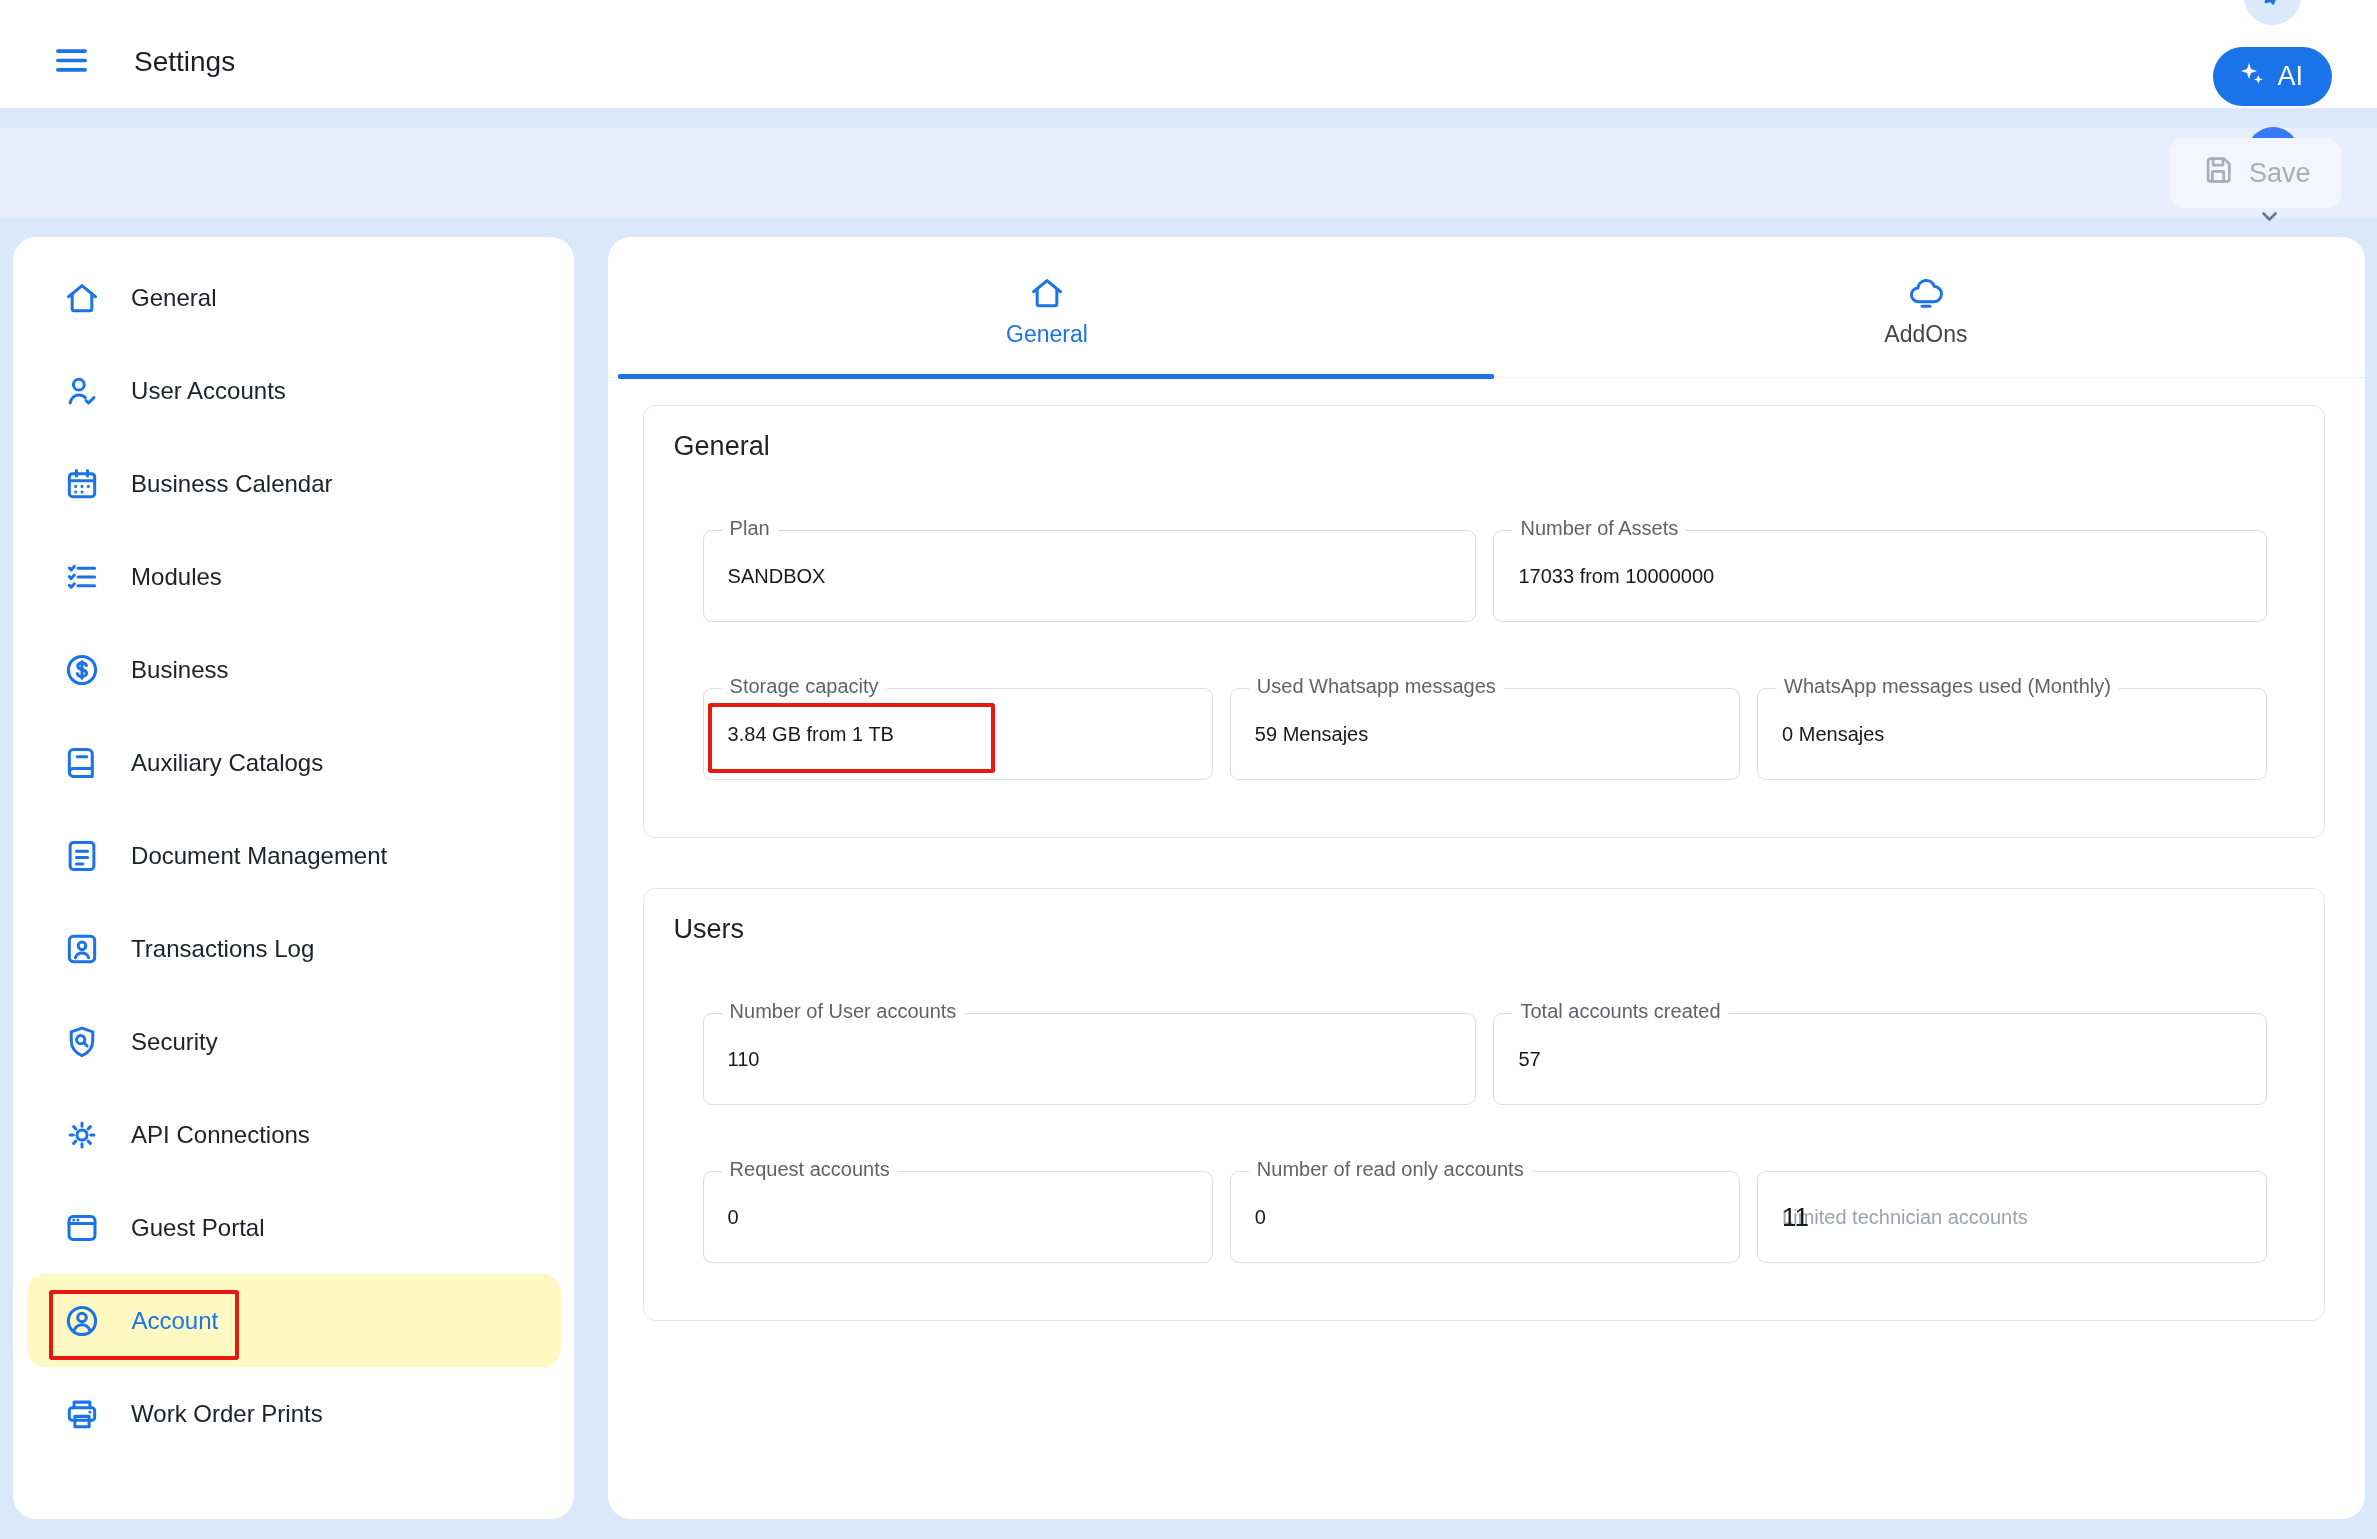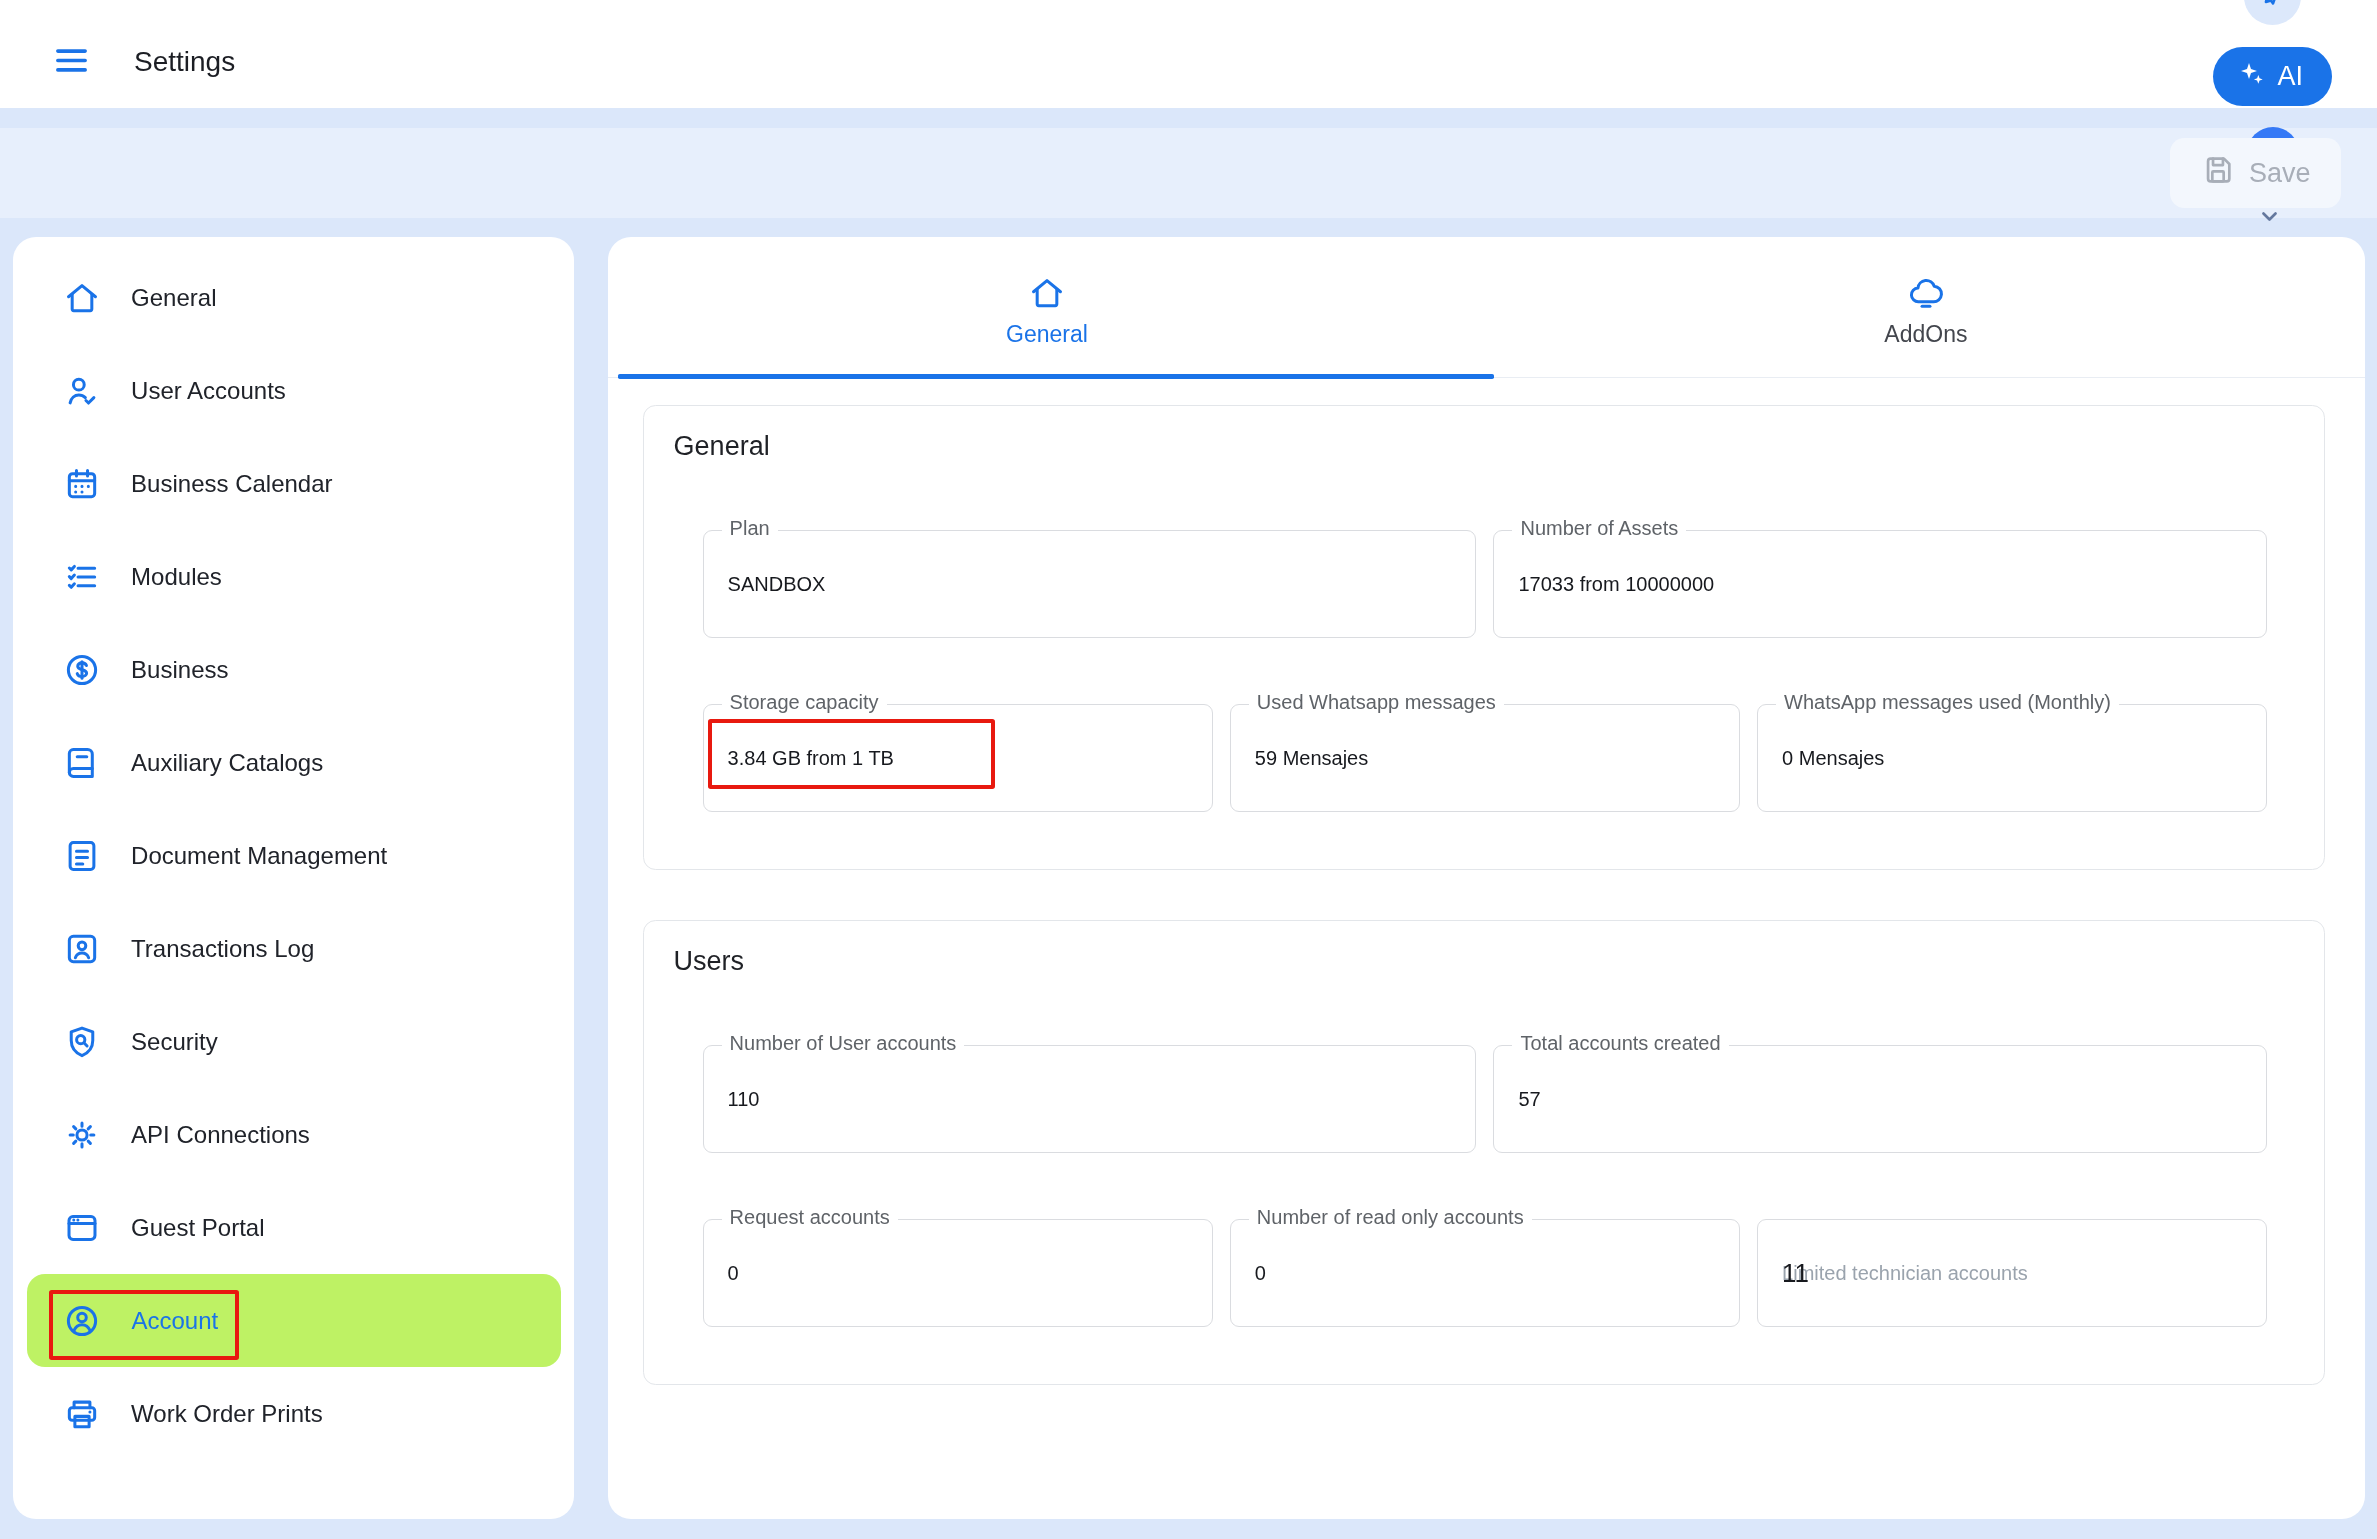--- a/index.html
+++ b/index.html
@@ -30,42 +30,42 @@
   .save-btn svg { width: 34px; height: 34px; }
 
   
   .content { margin-top: 19px; height: 1282px; display: flex; gap: 34px; padding: 0 11.7px 0 12.6px; }
 
   
   .sidebar { width: 561px; background: #fff; border-radius: 23px; padding-top: 14.4px; position: relative; flex-shrink: 0; }
   .side-item { height: 93px; display: flex; align-items: center; padding-left: 50px; cursor: pointer; color: #20232a; font-size: 24px; }
   .side-item .icn { width: 38px; height: 38px; color: #1a73e8; margin-right: 30.5px; flex-shrink: 0; }
   .side-item .icn svg { width: 38px; height: 38px; display: block; }
-  .side-item.active { background: #bef264; border-radius: 18px; margin: 0 12.6px 0 14.4px; padding-left: 36px; }
+  .side-item.active { background: #fef9c3; border-radius: 18px; margin: 0 12.6px 0 14.4px; padding-left: 36px; }
   .side-item.active .lbl { color: #1a73e8; }
 
   .annot { position: absolute; border: 4.5px solid #e8190f; border-radius: 2.7px; pointer-events: none; z-index: 5; }
   .annot-account { left: 36px; top: 1053px; width: 190px; height: 70px; }
 
   
   .main-card { flex: 1; background: #fff; border-radius: 23px; position: relative; }
   .tabs { display: flex; height: 141px; border-bottom: 1.8px solid #e9edf3; position: relative; }
   .tab { flex: 1; display: flex; flex-direction: column; align-items: center; justify-content: center; gap: 9px; cursor: pointer; font-size: 23px; color: #43464d; padding-top: 7.2px; }
   .tab .icn { width: 38px; height: 38px; color: #1a73e8; }
   .tab .icn svg { width: 38px; height: 38px; display: block; }
   .tab.active { color: #1a73e8; }
   .tab-underline { position: absolute; bottom: -1.8px; left: 10.8px; width: 876px; height: 4.5px; background: #1a73e8; border-radius: 1.8px; }
 
   
   .panel { margin: 27px 40px 0 35px; border: 1.8px solid #e3e6ea; border-radius: 12.6px; padding-bottom: 57px; position: relative; background: #fff; }
   .panel.users { margin-top: 50px; }
   .panel-title { font-size: 27px; color: #1f2126; margin: 25px 0 0 30px; font-weight: 400; }
   .frow { display: flex; gap: 17px; margin: 68px 57px 0 59px; }
   .frow.second { margin-top: 66px; }
-  .field { flex: 1; position: relative; height: 108px; border: 1.8px solid #dadce0; border-radius: 9px; display: flex; align-items: center; background: #fff; }
+  .field { flex: 1; position: relative; height: 92px; border: 1.8px solid #dadce0; border-radius: 9px; display: flex; align-items: center; background: #fff; }
   .flabel { position: absolute; top: -14.4px; left: 18px; background: #fff; padding: 0 8px; font-size: 20px; color: #5f6368; white-space: nowrap; }
   .fvalue { font-size: 20px; color: #17191e; margin-left: 24px; }
   .fvalue.ghost { color: #9aa3ad; }
   .overlap-value { position: absolute; left: 24px; top: 50%; transform: translateY(-50%); font-size: 26px; color: #17191e; }
   .annot-storage { left: 4.5px; top: 13.5px; width: 287px; height: 70px; }
 </style>
 </head>
 <body>
 
 <header class="topbar">

